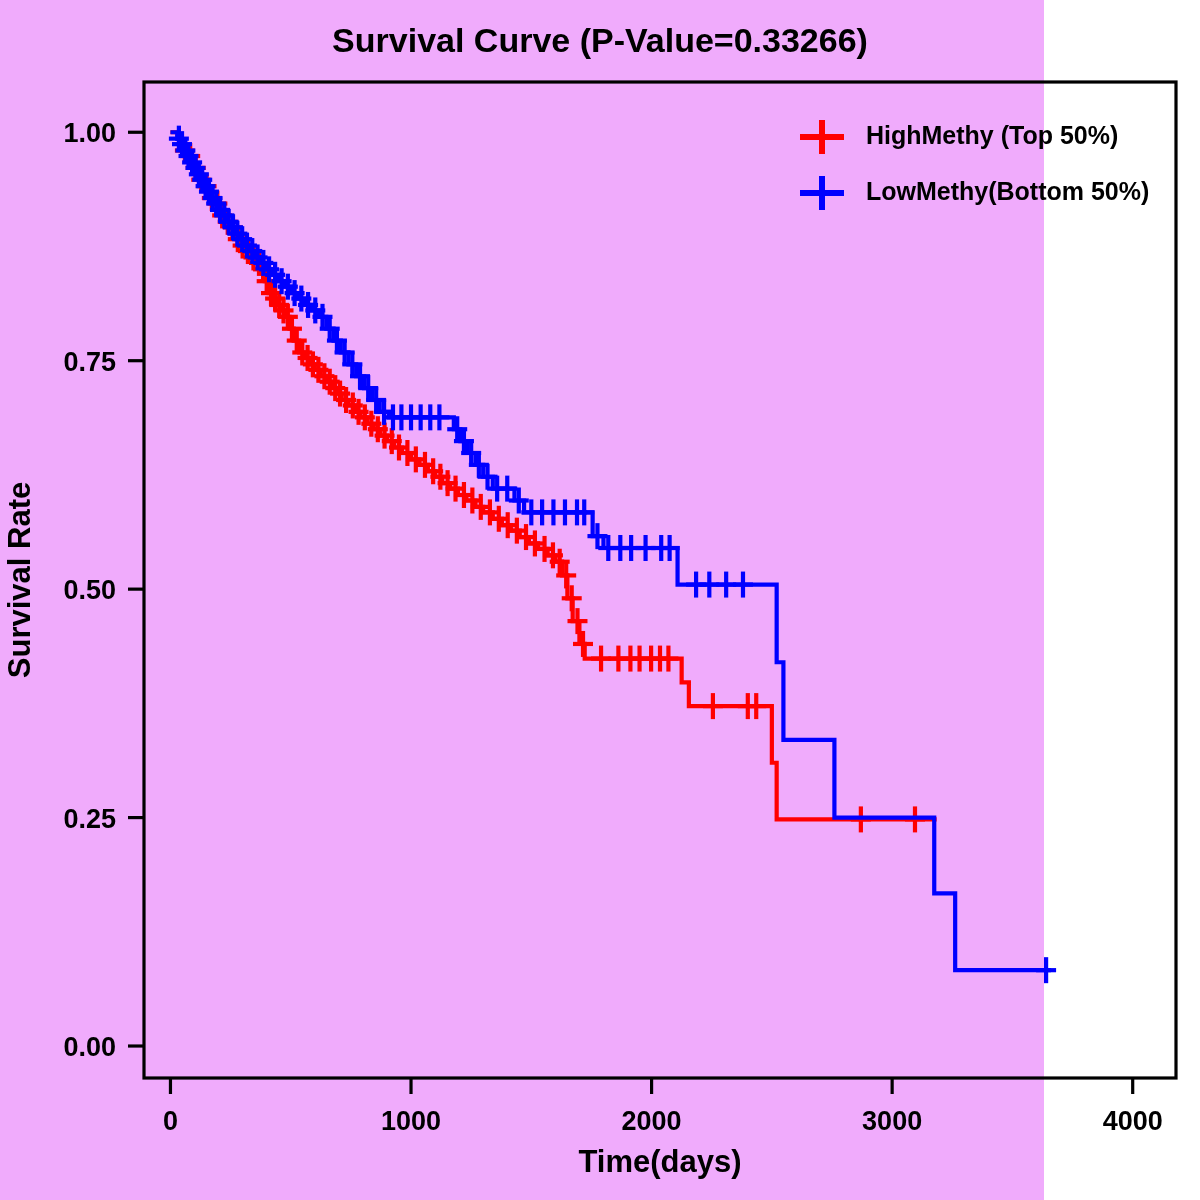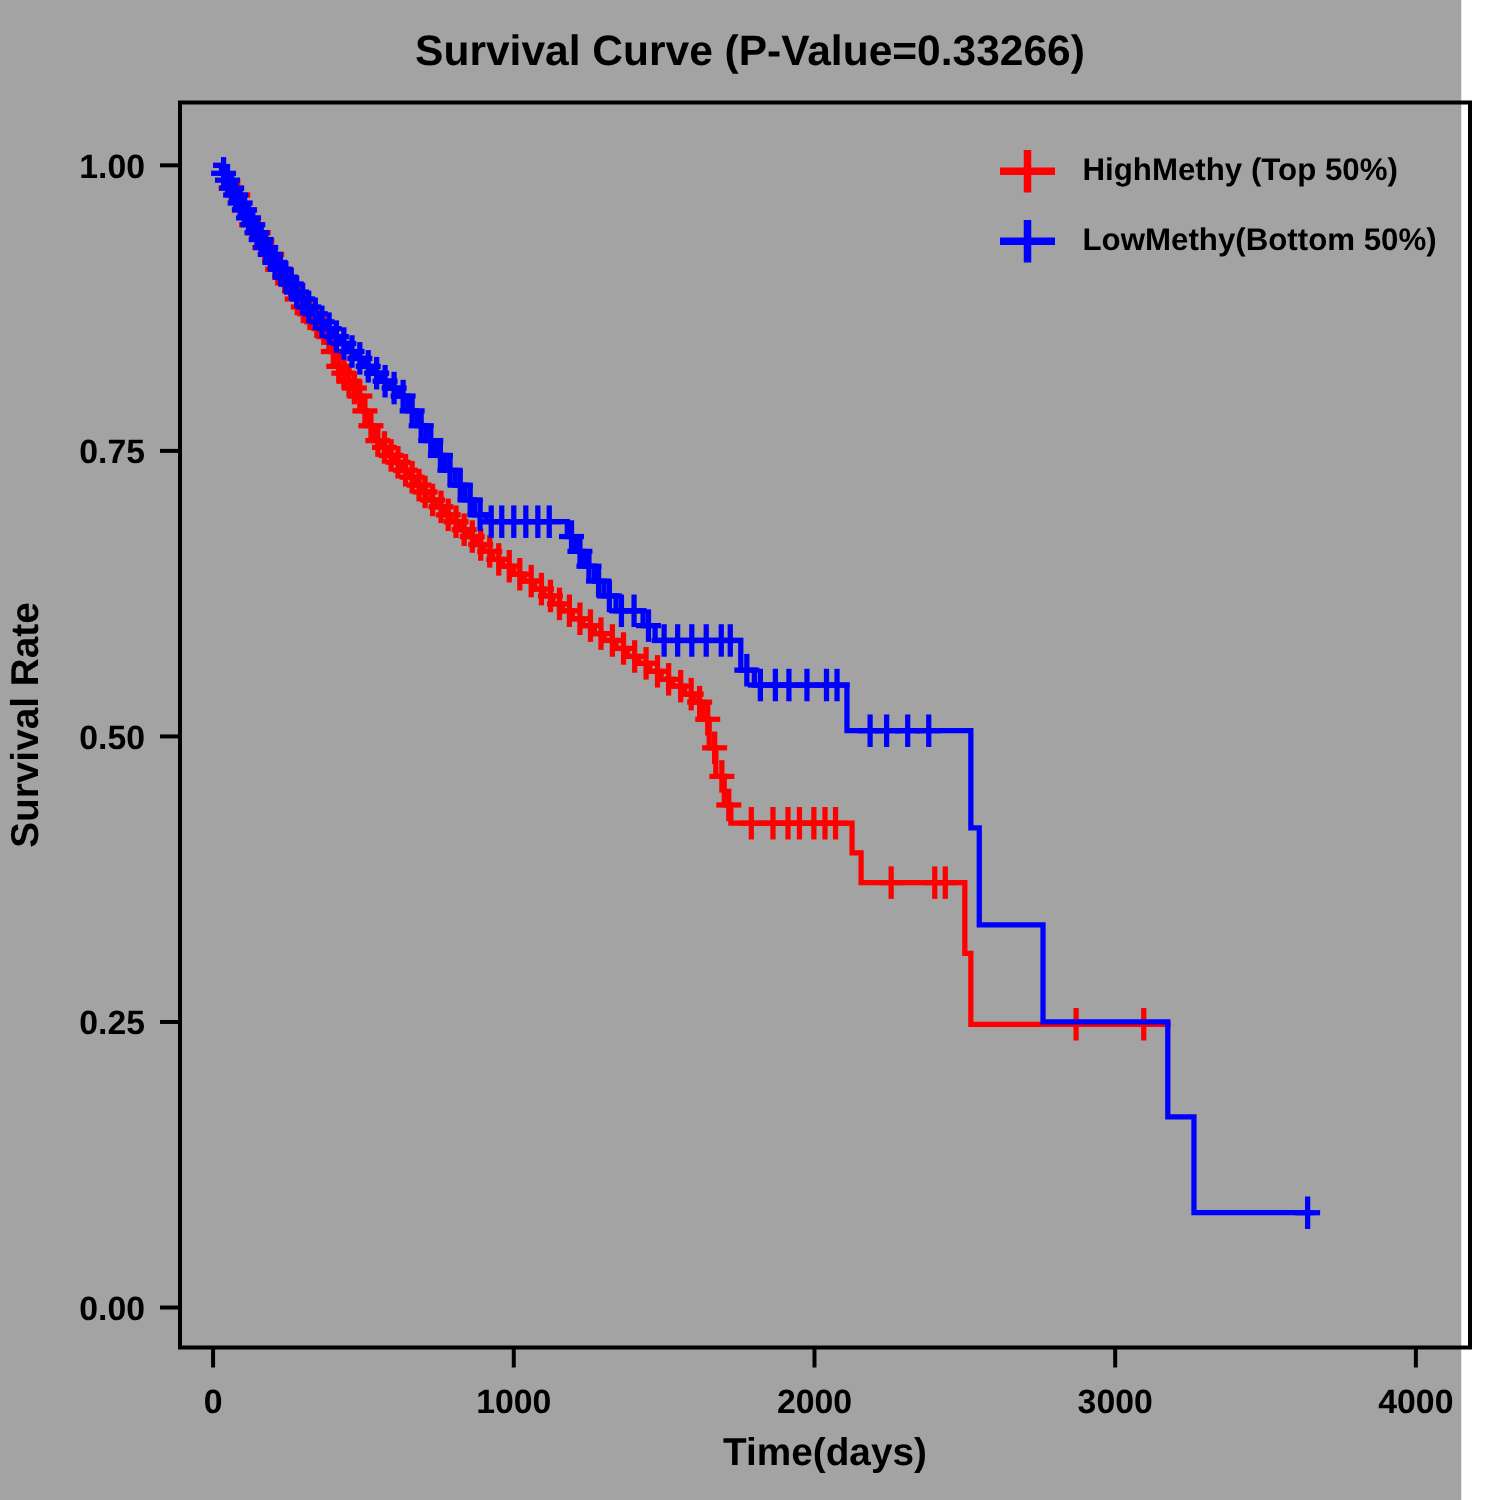--- a/index.html
+++ b/index.html
@@ -9,23 +9,23 @@
     background: #ffffff;
   }
   body {
     width: 1200px;
     height: 1200px;
     font-family: "Liberation Sans", sans-serif;
     overflow: hidden;
   }
   #figure {
     position: relative;
-    width: 1169px;
+    width: 1044px;
     height: 1200px;
-    background: #a3a3a3;
+    background: #f0abfc;
   }
   #plot-svg {
     position: absolute;
     left: 0;
     top: 0;
     width: 1200px;
     height: 1200px;
     display: block;
   }
   .chart-title {

